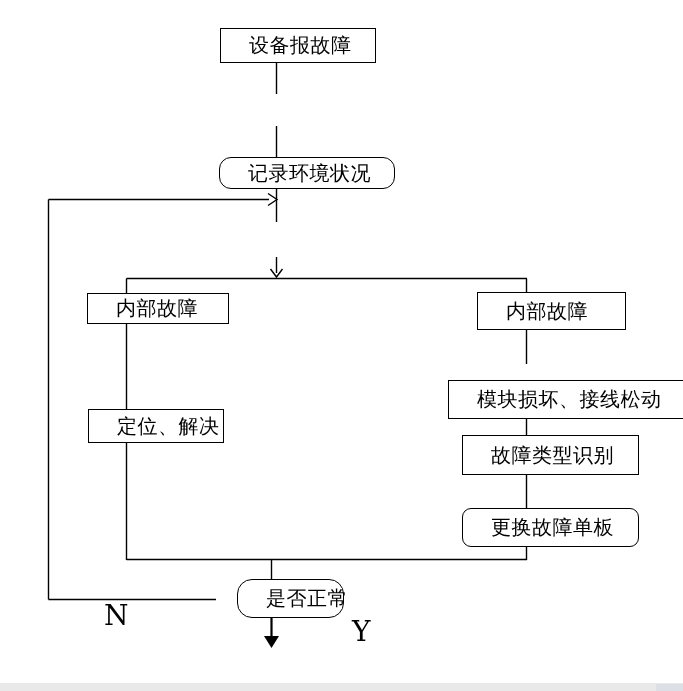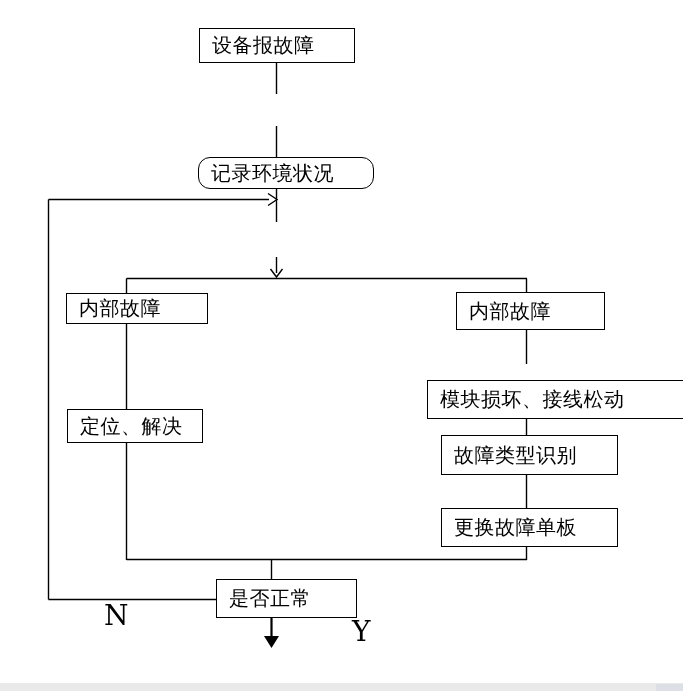--- a/index.html
+++ b/index.html
@@ -16,25 +16,26 @@
     left: 0; top: 0;
     width: 683px; height: 691px;
   }
   .node {
     position: absolute;
     box-sizing: border-box;
     background: #ffffff;
     border: 1.5px solid #000000;
     display: flex;
     align-items: center;
-    padding-left: 12px;
+    padding-left: 28px;
     font-size: 20px;
     letter-spacing: 0.5px;
     color: #000000;
     white-space: nowrap;
+    margin-left: 21px;
   }
   .edge-label {
     position: absolute;
     font-family: "DejaVu Serif", "Liberation Serif", serif;
     font-size: 28px;
     line-height: 1;
     color: #000000;
   }
   .bottom-strip {
     position: absolute;
@@ -51,22 +52,22 @@
   
   .n0  { left:199px; top:28px;  width:156px; height:35px; }
   .n1  { left:198px; top:93px;  width:200px; height:33px; }
   .n2  { left:198px; top:157px; width:176px; height:32px;border-radius:12px; }
   .n3  { left:197px; top:221px; width:177px; height:36px; }
   .n4  { left:66px;  top:293px; width:142px; height:31px; }
   .n5  { left:456px; top:292px; width:149px; height:38px; }
   .n6  { left:427px; top:380px; width:271px; height:39px; }
   .n7  { left:67px;  top:409px; width:136px; height:34px; }
   .n8  { left:441px; top:435px; width:177px; height:40px; }
-  .n9  { left:441px; top:508px; width:177px; height:39px; }
-  .n10 { left:216px; top:579px; width:141px; height:39px; }
+  .n9  { left:441px; top:508px; width:177px; height:39px;border-radius:9px; }
+  .n10 { left:216px; top:579px; width:107px; height:39px;border-radius:15px; }
   .n11 { left:217px; top:648px; width:107px; height:35px; }
   .lbl-n { left:104px; top:602px; }
   .lbl-y { left:352px; top:618px; }
 </style>
 </head>
 <body>
 
 <div class="stage">
 
   <svg class="connectors" viewBox="0 0 683 691" xmlns="http://www.w3.org/2000/svg">

